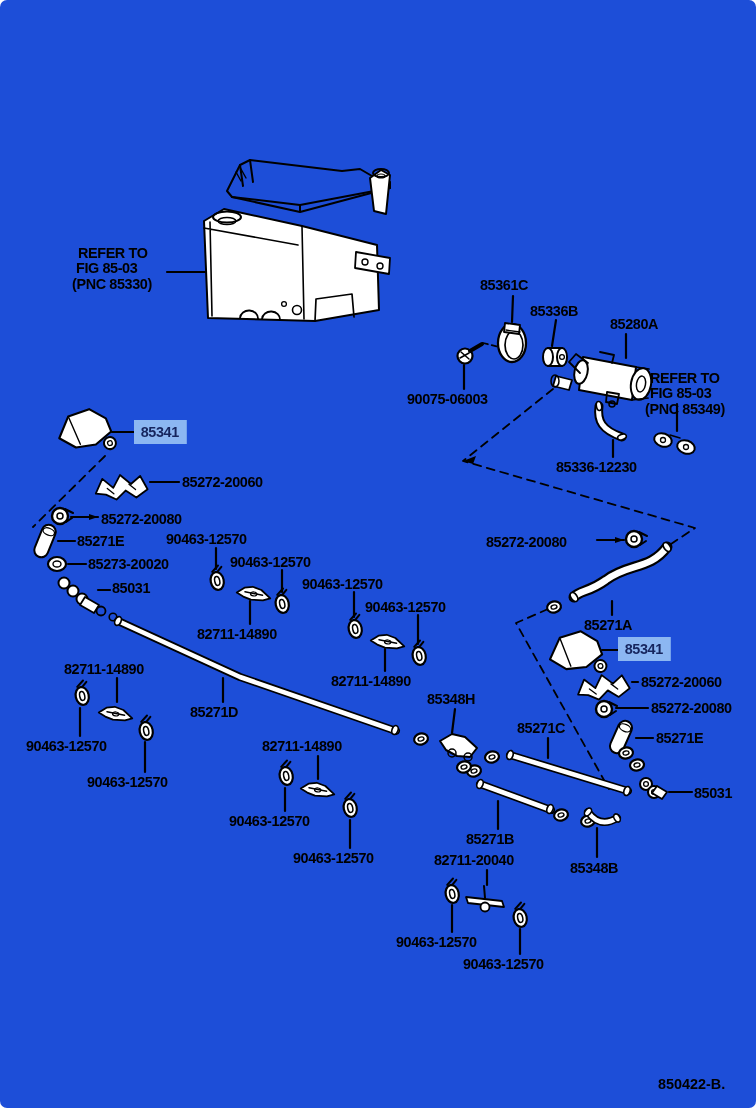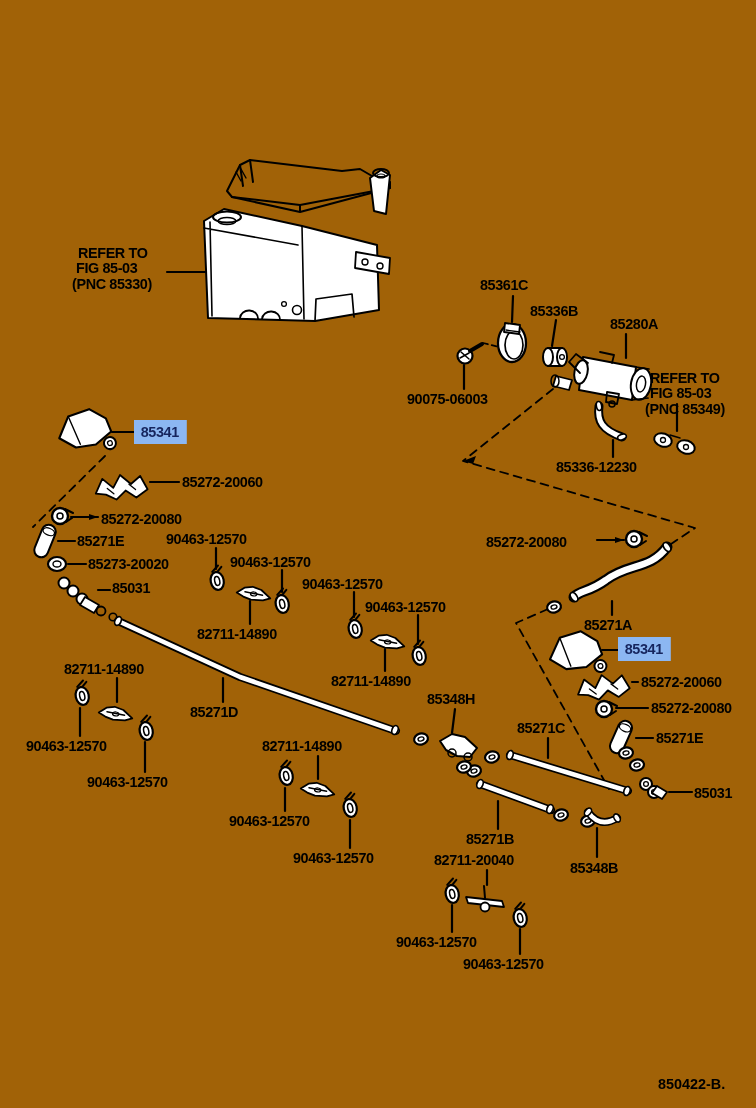--- a/index.html
+++ b/index.html
@@ -1,17 +1,17 @@
 <!DOCTYPE html>
 <html style="--hl-bg: #8cb7f2; --hl-fg: #16255e;"><head>
 <meta charset="utf-8">
 <style>
   html,body{margin:0;padding:0;background:#fff;}
-  #stage{position:relative;width:756px;height:1108px;background:#a16207;overflow:hidden;
-         font-family:"Liberation Sans",sans-serif;}
+  #stage{position:relative;width:756px;height:1108px;background:#1d4ed8;overflow:hidden;
+         font-family:"Liberation Sans",sans-serif;border-radius:7px;}
   #art{position:absolute;left:0;top:0;}
   #labels{position:absolute;left:0;top:0;width:756px;height:1108px;pointer-events:none;}
   .lbl{position:absolute;font:bold 15px "Liberation Sans",sans-serif;color:#000;
        letter-spacing:-0.4px;white-space:nowrap;line-height:15px;
        transform:scaleX(0.96);transform-origin:left top;pointer-events:auto;}
   .lbl.hl{background:var(--hl-bg,#8cb7f2);color:var(--hl-fg,#16255e);
           padding:4px 8px 5px 7px;margin:-4px 0 0 -7px;}
   .figcode{letter-spacing:0;}
 </style>
 </head>

